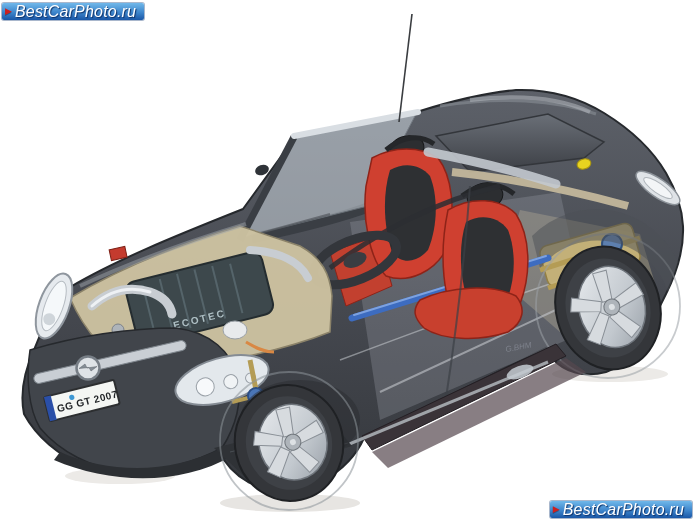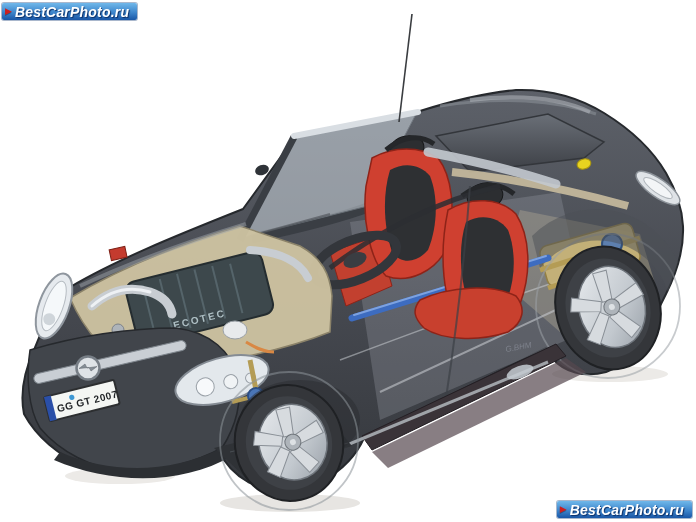--- a/index.html
+++ b/index.html
@@ -11,21 +11,21 @@
   .watermark{
     position:absolute;height:17px;display:flex;align-items:center;
     background:linear-gradient(to bottom,#70b8ea 0%,#3e86cc 55%,#1956a6 100%);
     border-radius:2px;padding:0 8px 0 3px;box-shadow:0 0 0 1px rgba(10,50,110,.35);
   }
   .watermark .arrow{
     color:#cc1f1f;font-size:9px;line-height:1;margin-right:3px;
     text-shadow:0 1px 0 rgba(0,0,0,.3);
   }
   .watermark .wm-text{
-    color:#ffffff;font-size:14px;font-style:italic;font-weight:bold;
+    color:#ffffff;font-size:16px;font-style:italic;font-weight:normal;
     letter-spacing:.2px;text-shadow:1px 1px 1px #0c2f66;white-space:nowrap;
   }
   .wm-top-left{left:2px;top:3px;}
   .wm-bottom-right{right:4px;bottom:4px;}
 </style>
 </head>
 <body>
 
 <div class="stage">
 

